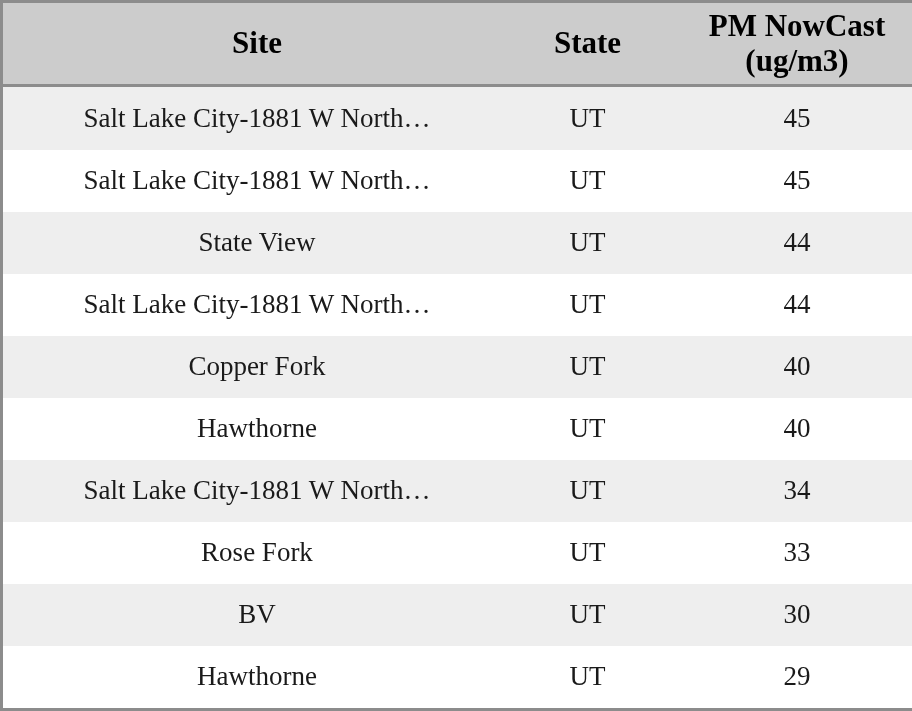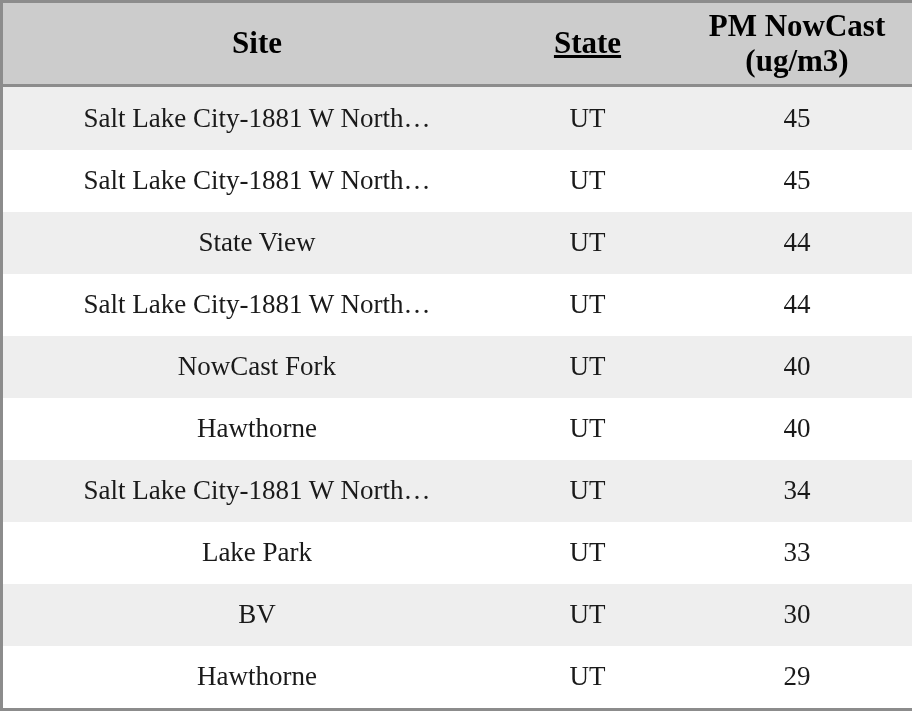--- a/index.html
+++ b/index.html
@@ -32,21 +32,21 @@
     font-family: "Liberation Serif", serif;
     font-weight: bold;
     font-size: 31px;
     color: #000000;
     text-align: center;
     vertical-align: middle;
     padding: 6px 4px;
     line-height: 1.12;
   }
   th.col-site { width: 500px; }
-  th.col-state { width: 145px; text-decoration: underline; }
+  th.col-state { width: 145px; }
   th.col-pm { width: 258px; }
 
   tbody td {
     font-family: "Liberation Serif", serif;
     font-size: 27px;
     color: #1a1a1a;
     text-align: center;
     vertical-align: middle;
     padding: 0 6px;
     height: 58px;
@@ -89,36 +89,36 @@
           <td>State View</td>
           <td>UT</td>
           <td>44</td>
         </tr>
         <tr class="even-row">
           <td>Salt Lake City-1881 W North…</td>
           <td>UT</td>
           <td>44</td>
         </tr>
         <tr class="odd-row">
-          <td>NowCast Fork</td>
+          <td>Copper Fork</td>
           <td>UT</td>
           <td>40</td>
         </tr>
         <tr class="even-row">
           <td>Hawthorne</td>
           <td>UT</td>
           <td>40</td>
         </tr>
         <tr class="odd-row">
           <td>Salt Lake City-1881 W North…</td>
           <td>UT</td>
           <td>34</td>
         </tr>
         <tr class="even-row">
-          <td>Lake Park</td>
+          <td>Rose Fork</td>
           <td>UT</td>
           <td>33</td>
         </tr>
         <tr class="odd-row">
           <td>BV</td>
           <td>UT</td>
           <td>30</td>
         </tr>
         <tr class="even-row">
           <td>Hawthorne</td>

